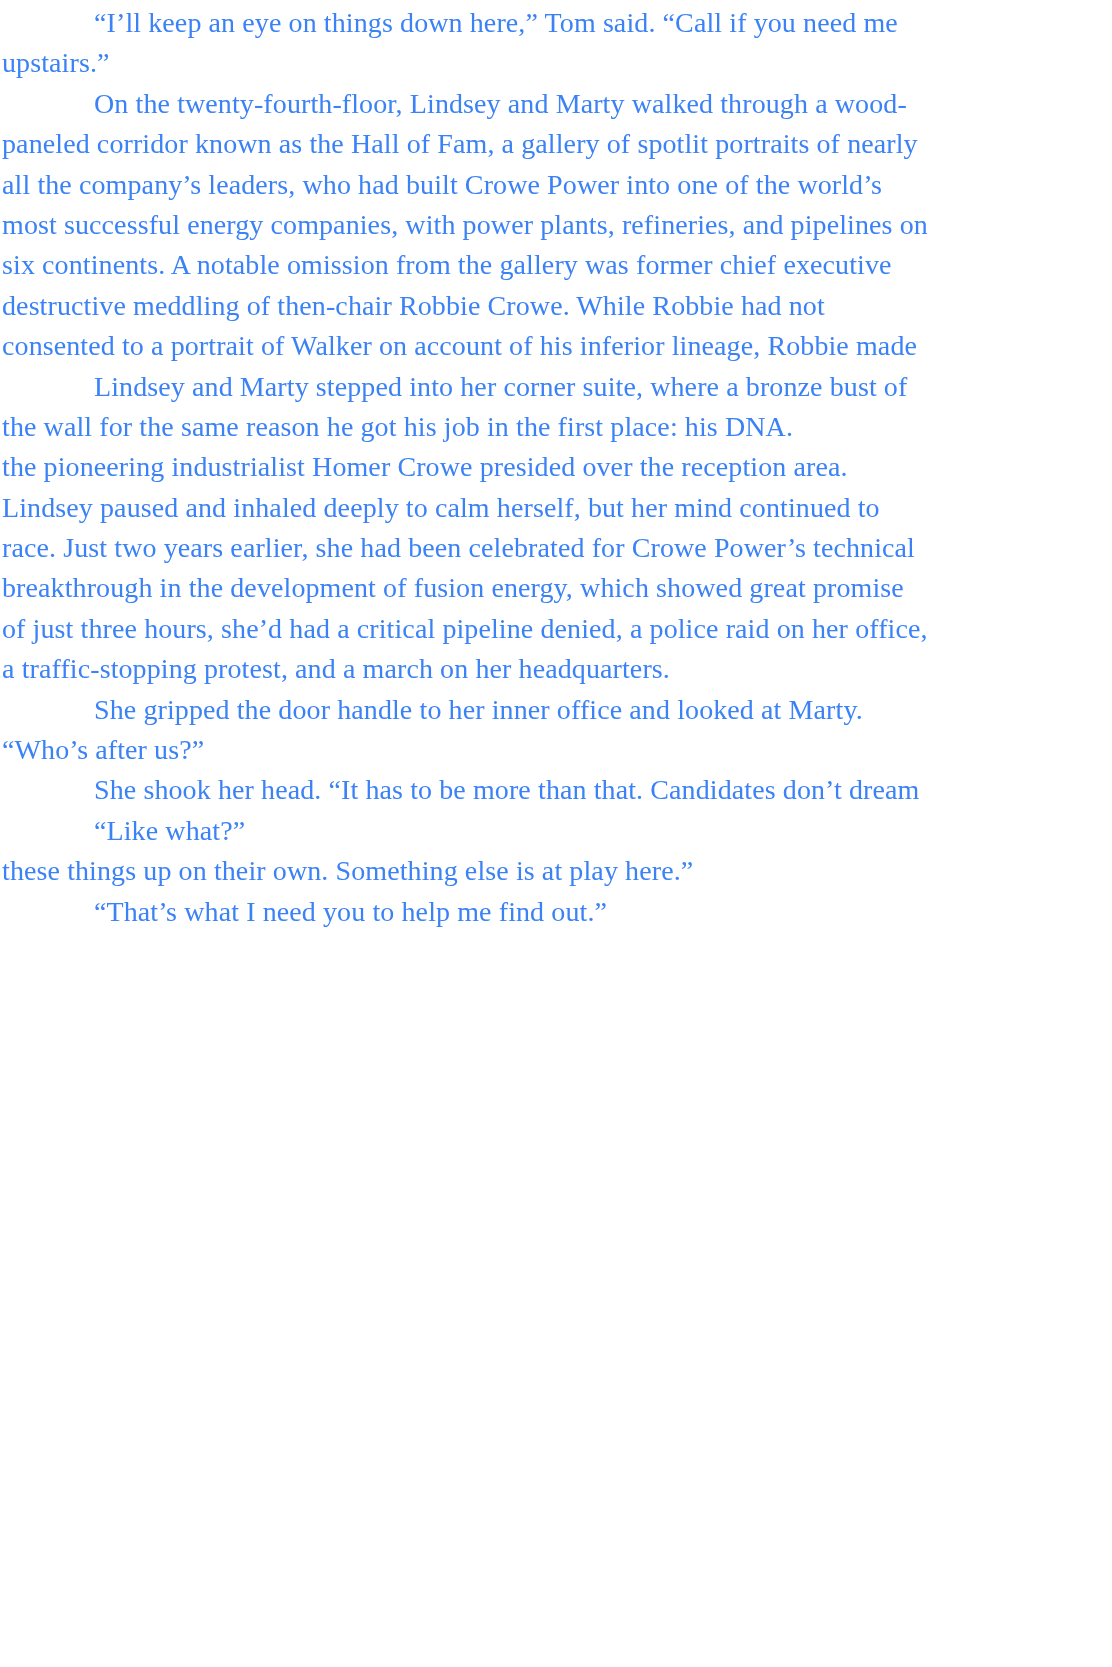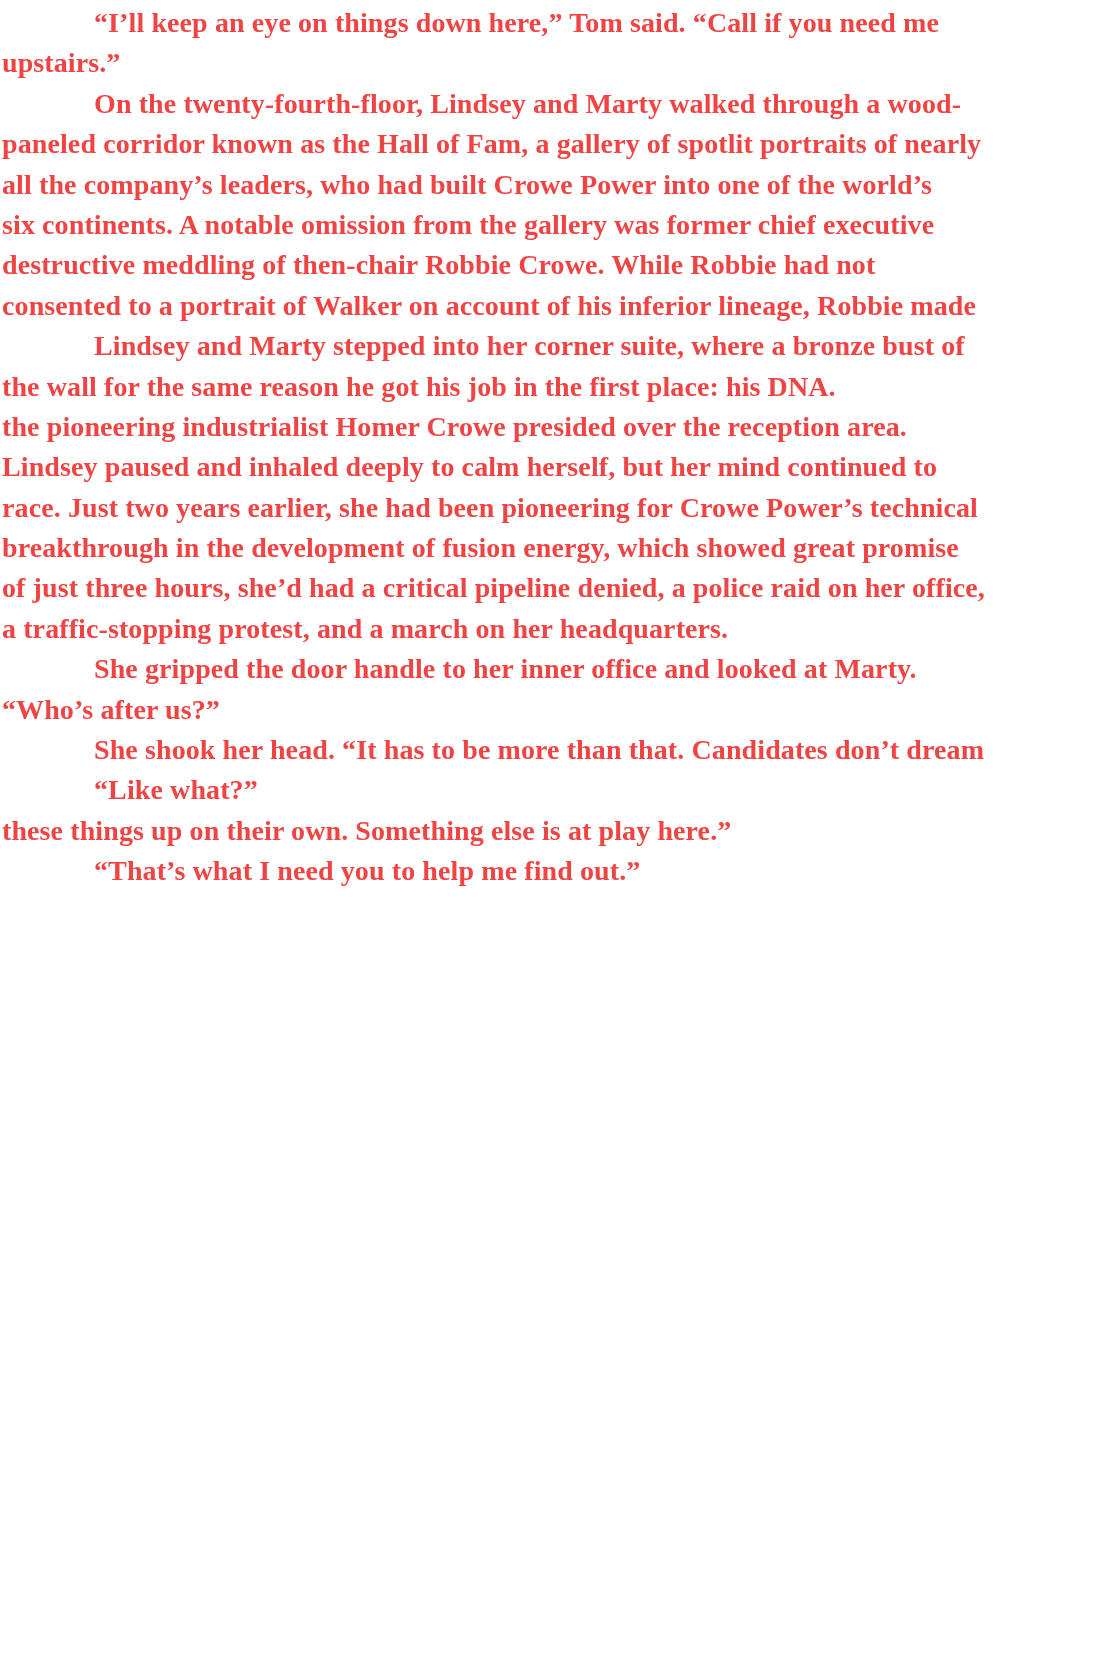--- a/index.html
+++ b/index.html
@@ -31,34 +31,35 @@
     height: 40.4px;
   }
   .text-line.first {
     text-indent: 92px;
   }
 </style>
 </head>
 <body style="background: rgb(255, 255, 255);">
 
 <main class="page">
-  <section id="text-block" class="text-block" style="color: #ef4444; font-weight: bold;">
+  <section id="text-block" class="text-block" style="color: #3b82f6;">
       <div class="text-line first">“I’ll keep an eye on things down here,” Tom said. “Call if you need me</div>
       <div class="text-line">upstairs.”</div>
       <div class="text-line first">On the twenty-fourth-floor, Lindsey and Marty walked through a wood-</div>
       <div class="text-line">paneled corridor known as the Hall of Fam, a gallery of spotlit portraits of nearly</div>
       <div class="text-line">all the company’s leaders, who had built Crowe Power into one of the world’s</div>
+      <div class="text-line">most successful energy companies, with power plants, refineries, and pipelines on</div>
       <div class="text-line">six continents. A notable omission from the gallery was former chief executive</div>
       <div class="text-line">destructive meddling of then-chair Robbie Crowe. While Robbie had not</div>
       <div class="text-line">consented to a portrait of Walker on account of his inferior lineage, Robbie made</div>
       <div class="text-line first">Lindsey and Marty stepped into her corner suite, where a bronze bust of</div>
       <div class="text-line">the wall for the same reason he got his job in the first place: his DNA.</div>
       <div class="text-line">the pioneering industrialist Homer Crowe presided over the reception area.</div>
       <div class="text-line">Lindsey paused and inhaled deeply to calm herself, but her mind continued to</div>
-      <div class="text-line">race. Just two years earlier, she had been pioneering for Crowe Power’s technical</div>
+      <div class="text-line">race. Just two years earlier, she had been celebrated for Crowe Power’s technical</div>
       <div class="text-line">breakthrough in the development of fusion energy, which showed great promise</div>
       <div class="text-line">of just three hours, she’d had a critical pipeline denied, a police raid on her office,</div>
       <div class="text-line">a traffic-stopping protest, and a march on her headquarters.</div>
       <div class="text-line first">She gripped the door handle to her inner office and looked at Marty.</div>
       <div class="text-line">“Who’s after us?”</div>
       <div class="text-line first">She shook her head. “It has to be more than that. Candidates don’t dream</div>
       <div class="text-line first">“Like what?”</div>
       <div class="text-line">these things up on their own. Something else is at play here.”</div>
       <div class="text-line first">“That’s what I need you to help me find out.”</div>
     </section>

